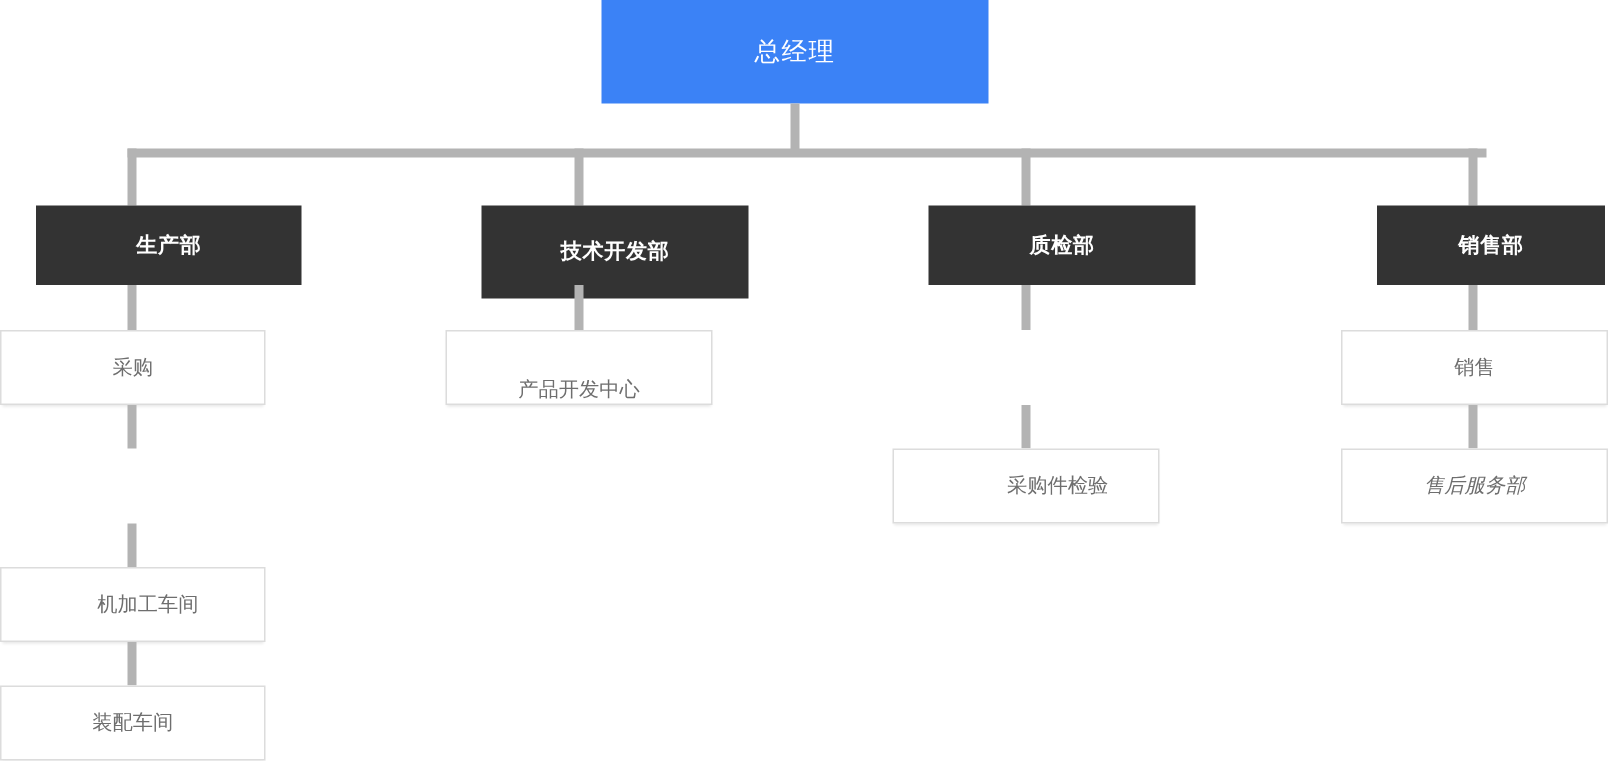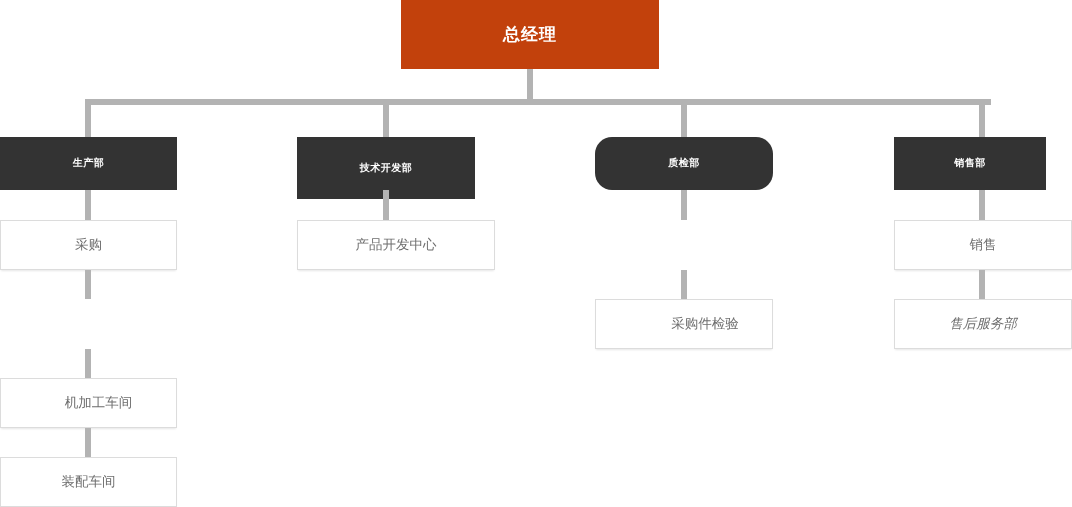--- a/index.html
+++ b/index.html
@@ -33,33 +33,34 @@
     position: absolute;
     box-sizing: border-box;
     display: flex;
     align-items: center;
     justify-content: center;
     text-align: center;
     line-height: 1.25;
   }
 
   .node-root {
-    background: #c2410c;
+    background: #3b82f6;
     color: #ffffff;
     font-size: 17px;
-    font-weight: bold;
+    font-weight: normal;
     letter-spacing: 1px;
   }
 
   .node-dept {
     background: #333333;
     color: #ffffff;
-    font-size: 10px;
+    font-size: 14px;
     font-weight: bold;
     letter-spacing: 0.5px;
+    margin-left: 24px;
   }
 
   .node-leaf {
     background: #ffffff;
     color: #6e6e6e;
     font-size: 13.5px;
     font-weight: normal;
     border: 1px solid #dcdcdc;
     box-shadow: 0 2px 2px -1px rgba(0,0,0,0.10);
   }
@@ -100,25 +101,25 @@
   <div class="conn conn-v" style="left:85px; top:428px; width:6px; height:29px;"></div>
   <div class="node node-leaf" style="left:0px; top:457px; width:177px; height:50px;">
     <span>装配车间</span>
   </div>
 
   <div class="node node-dept" style="left:297px; top:137px; width:178px; height:62px;">
     <span>技术开发部</span>
   </div>
 
   <div class="conn conn-v" style="left:383px; top:190px; width:6px; height:30px;"></div>
-  <div class="node node-leaf" style="left:297px; top:220px; width:198px; height:50px;">
+  <div class="node node-leaf" style="left:297px; top:220px; width:178px; height:50px;align-items:flex-end;">
     <span>产品开发中心</span>
   </div>
 
-  <div class="node node-dept" style="left:595px; top:137px; width:178px; height:53px;border-radius:17px;">
+  <div class="node node-dept" style="left:595px; top:137px; width:178px; height:53px;">
     <span>质检部</span>
   </div>
 
   <div class="conn conn-v" style="left:681px; top:190px; width:6px; height:30px;"></div>
 
   <div class="conn conn-v" style="left:681px; top:270px; width:6px; height:29px;"></div>
   <div class="node node-leaf" style="left:595px; top:299px; width:178px; height:50px;padding-left:42px;">
     <span>采购件检验</span>
   </div>
 

